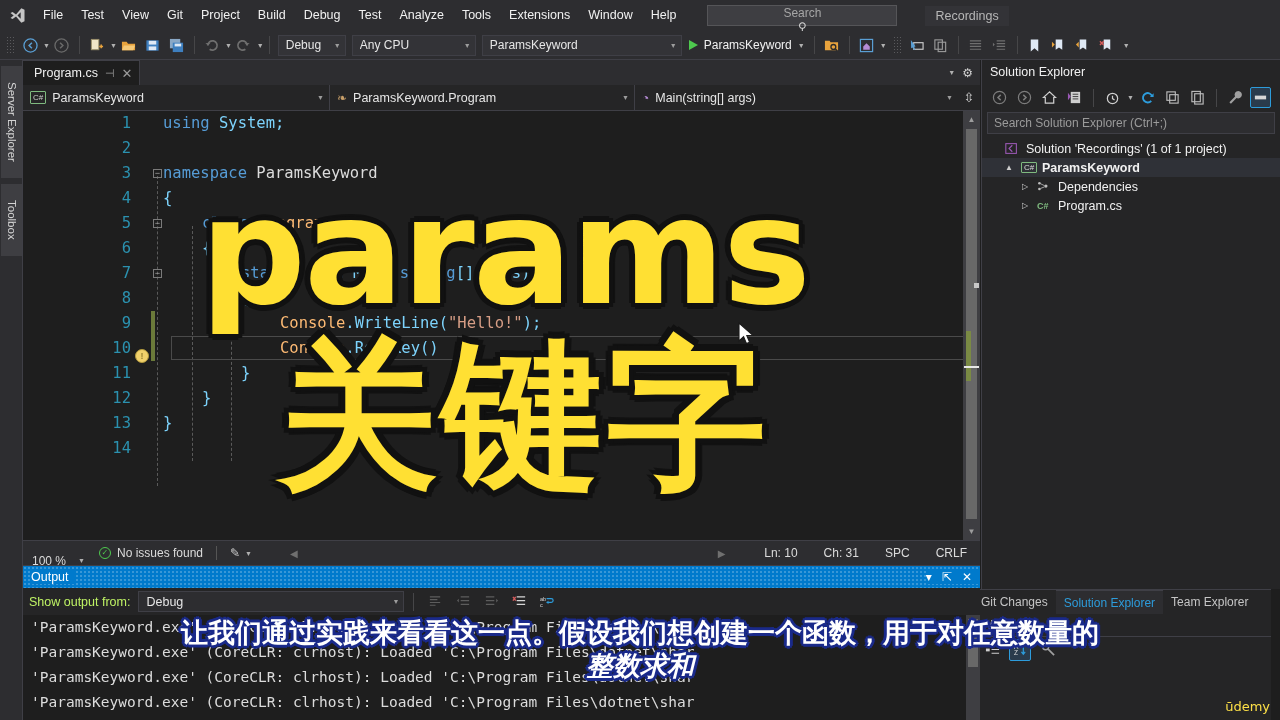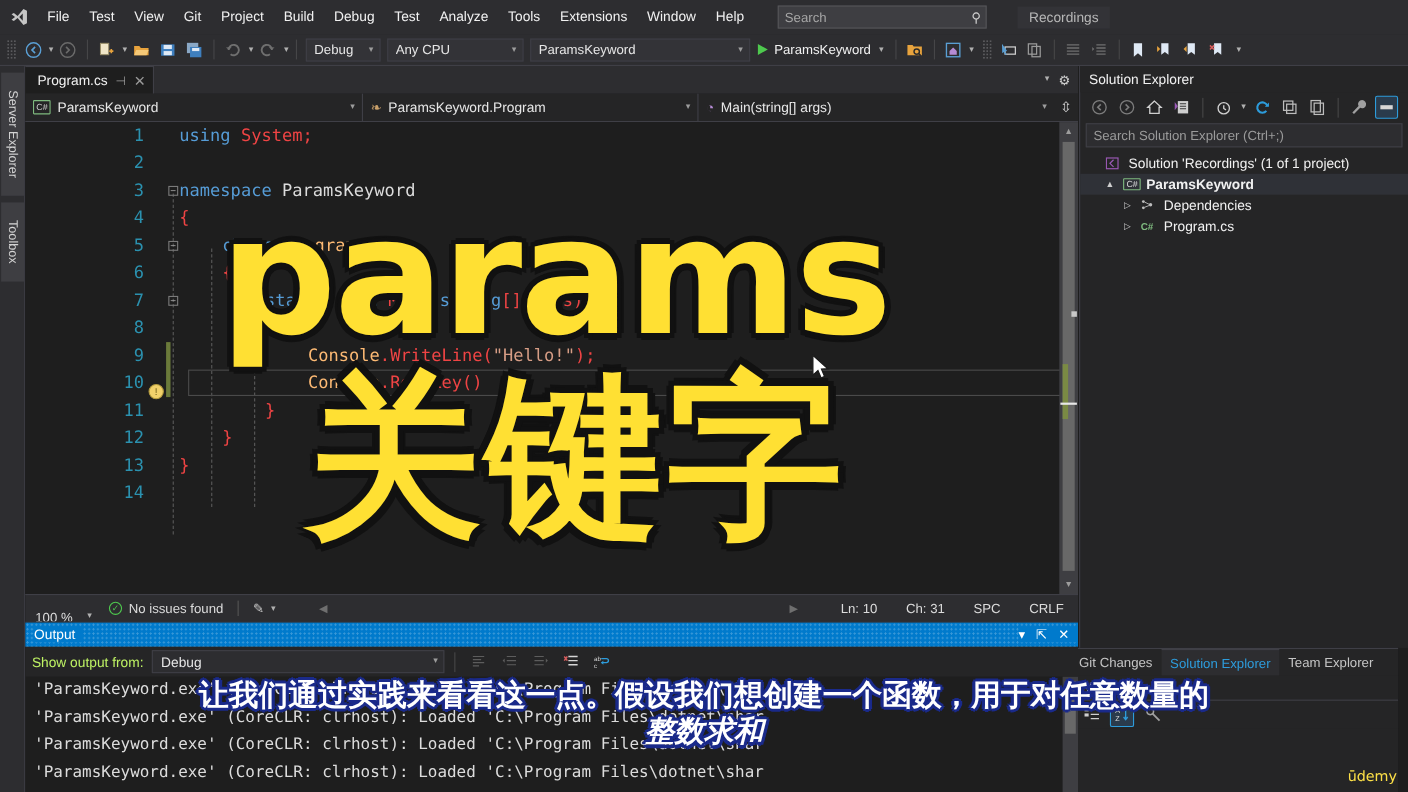--- a/index.html
+++ b/index.html
@@ -21,21 +21,21 @@
   .vs-logo { width: 34px; height: 31px; display: flex; align-items: center; justify-content: center; }
   .vs-logo svg { width: 17px; height: 17px; }
   .menu { display: flex; align-items: center; height: 31px; }
   .menu-item {
     padding: 0 9px; height: 31px; line-height: 31px;
     font-size: 12.5px; color: #f1f1f1; cursor: default; white-space: nowrap;
   }
   .search-box {
     margin-left: 22px; width: 190px; height: 21px;
     background: #3e3e42; border: 1px solid #555558;
-    display: flex; align-items: center; padding: 0 5px;
+    display: flex; align-items: center; padding: 0 5px; flex-direction: column;
   }
   .search-box .ph { font-size: 12px; color: #a6a6a6; flex: 1; }
   .search-box .mag { font-size: 12px; color: #d0d0d0; transform: scaleX(-1); }
   .win-title {
     margin-left: 28px; font-size: 12.5px; color: #b7b7b7;
     background: #333337; padding: 3px 10px;
   }
 
   
   .toolbar {
@@ -114,21 +114,21 @@
                color: #d0d0d0; font-size: 13px; }
 
   
   .code-area { position: relative; height: 429px; background: #1e1e1e; overflow: hidden; }
   .lnum { position: absolute; left: 60px; width: 48px; text-align: right;
           color: #2b91af; font-family: "DejaVu Sans Mono", monospace;
           font-size: 15.5px; }
   .ctext { position: absolute; left: 140px; white-space: pre;
            font-family: "DejaVu Sans Mono", monospace; font-size: 15.5px; color: #dcdcdc; }
   .kw { color: #569cd6; } .ty { color: #fdba74; } .st { color: #d69d85; }
-  .pl { color: #ef4444; } .ns { color: #dcdcdc; }
+  .pl { color: #7dd3fc; } .ns { color: #dcdcdc; }
   .fold {
     position: absolute; width: 9px; height: 9px; border: 1px solid #7a7a7a;
     color: #b0b0b0; font-size: 9px; line-height: 7px; text-align: center;
   }
   .vline { position: absolute; width: 0; border-left: 1px dashed #5a5a5a; }
   .cur-line {
     position: absolute; left: 148px; right: 0; height: 24px;
     border: 1px solid #4a4a4a;
   }
   .chg-bar { position: absolute; left: 128px; width: 4px; background: #6b7a3a; }

